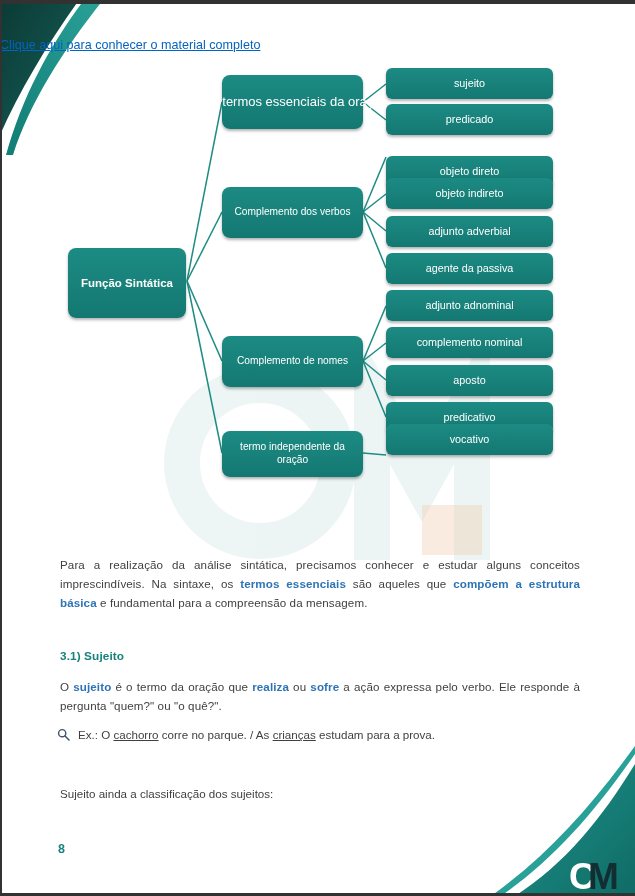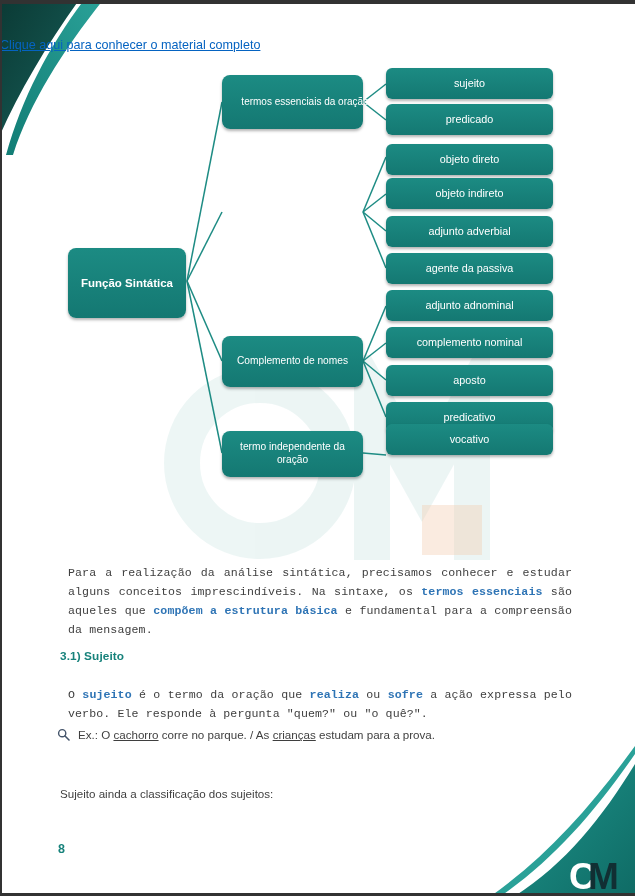--- a/index.html
+++ b/index.html
@@ -28,32 +28,32 @@
   .connectors{position:absolute;left:0;top:0;pointer-events:none;}
   .node{
     position:absolute;display:flex;align-items:center;justify-content:center;
     text-align:center;color:#fff;
     background:linear-gradient(180deg,#1C8B83,#147872);
     border-radius:8px;box-shadow:0 2px 3px rgba(0,0,0,.30);
     padding:2px 6px;box-sizing:border-box;line-height:1.25;
   }
   .node.root{left:68px;top:248px;width:118px;height:70px;font-weight:700;font-size:11.5px;}
   .node.branch{left:222px;width:141px;font-size:10.2px;}
-  .node.b0{top:75px;height:54px;white-space:nowrap;font-size:10px;padding-left:31px;}
+  .node.b0{top:75px;height:54px;white-space:nowrap;font-size:13px;padding-left:31px;}
   .node.b1{top:187px;height:51px;}
   .node.b2{top:336px;height:51px;text-align:right;}
   .node.b3{top:431px;height:46px;}
   .node.leaf{left:386px;width:167px;height:31px;font-size:10.8px;border-radius:6px;}
 
   .textblock{position:absolute;left:60px;width:520px;z-index:10;}
   h3.sec{
     margin:0;color:#17827B;font-size:11.8px;font-weight:700;letter-spacing:.1px;
   }
   p.body{
-    margin:8px;font-size:11.6px;line-height:1.64;text-align:justify;letter-spacing:.1px;font-family:Liberation Mono, monospace;
+    margin:0;font-size:11.6px;line-height:1.64;text-align:justify;letter-spacing:.1px;
   }
   .bb{color:#2E74B5;font-weight:700;}
   .ul{text-decoration:underline;}
   .example-line{
     position:absolute;left:57px;top:728px;width:523px;z-index:10;
     font-size:11.6px;display:flex;align-items:center;gap:8px;
   }
   .closing{position:absolute;left:60px;top:787px;width:520px;font-size:11.6px;z-index:10;}
   .page-number{
     position:absolute;left:58px;top:842px;z-index:10;
@@ -124,26 +124,27 @@
         <path d="M363,361 L386,343"></path>
         <path d="M363,361 L386,380"></path>
         <path d="M363,361 L386,417"></path>
         <path d="M363,453 L386,455"></path>
       </g>
     </svg>
 
     <div class="node root">Função Sintática</div>
 
     <div class="node branch b0">termos essenciais da oração</div>
+    <div class="node branch b1">Complemento dos verbos</div>
     <div class="node branch b2">Complemento de nomes</div>
     <div class="node branch b3">termo independente da oração</div>
 
     <div class="node leaf" style="top:68px">sujeito</div>
     <div class="node leaf" style="top:104px">predicado</div>
-    <div class="node leaf" style="top:144px">objeto direto</div>
+    <div class="node leaf" style="top:156px">objeto direto</div>
     <div class="node leaf" style="top:178px">objeto indireto</div>
     <div class="node leaf" style="top:216px">adjunto adverbial</div>
     <div class="node leaf" style="top:253px">agente da passiva</div>
     <div class="node leaf" style="top:290px">adjunto adnominal</div>
     <div class="node leaf" style="top:327px">complemento nominal</div>
     <div class="node leaf" style="top:365px">aposto</div>
     <div class="node leaf" style="top:402px">predicativo</div>
     <div class="node leaf" style="top:424px">vocativo</div>
   </div>
 

